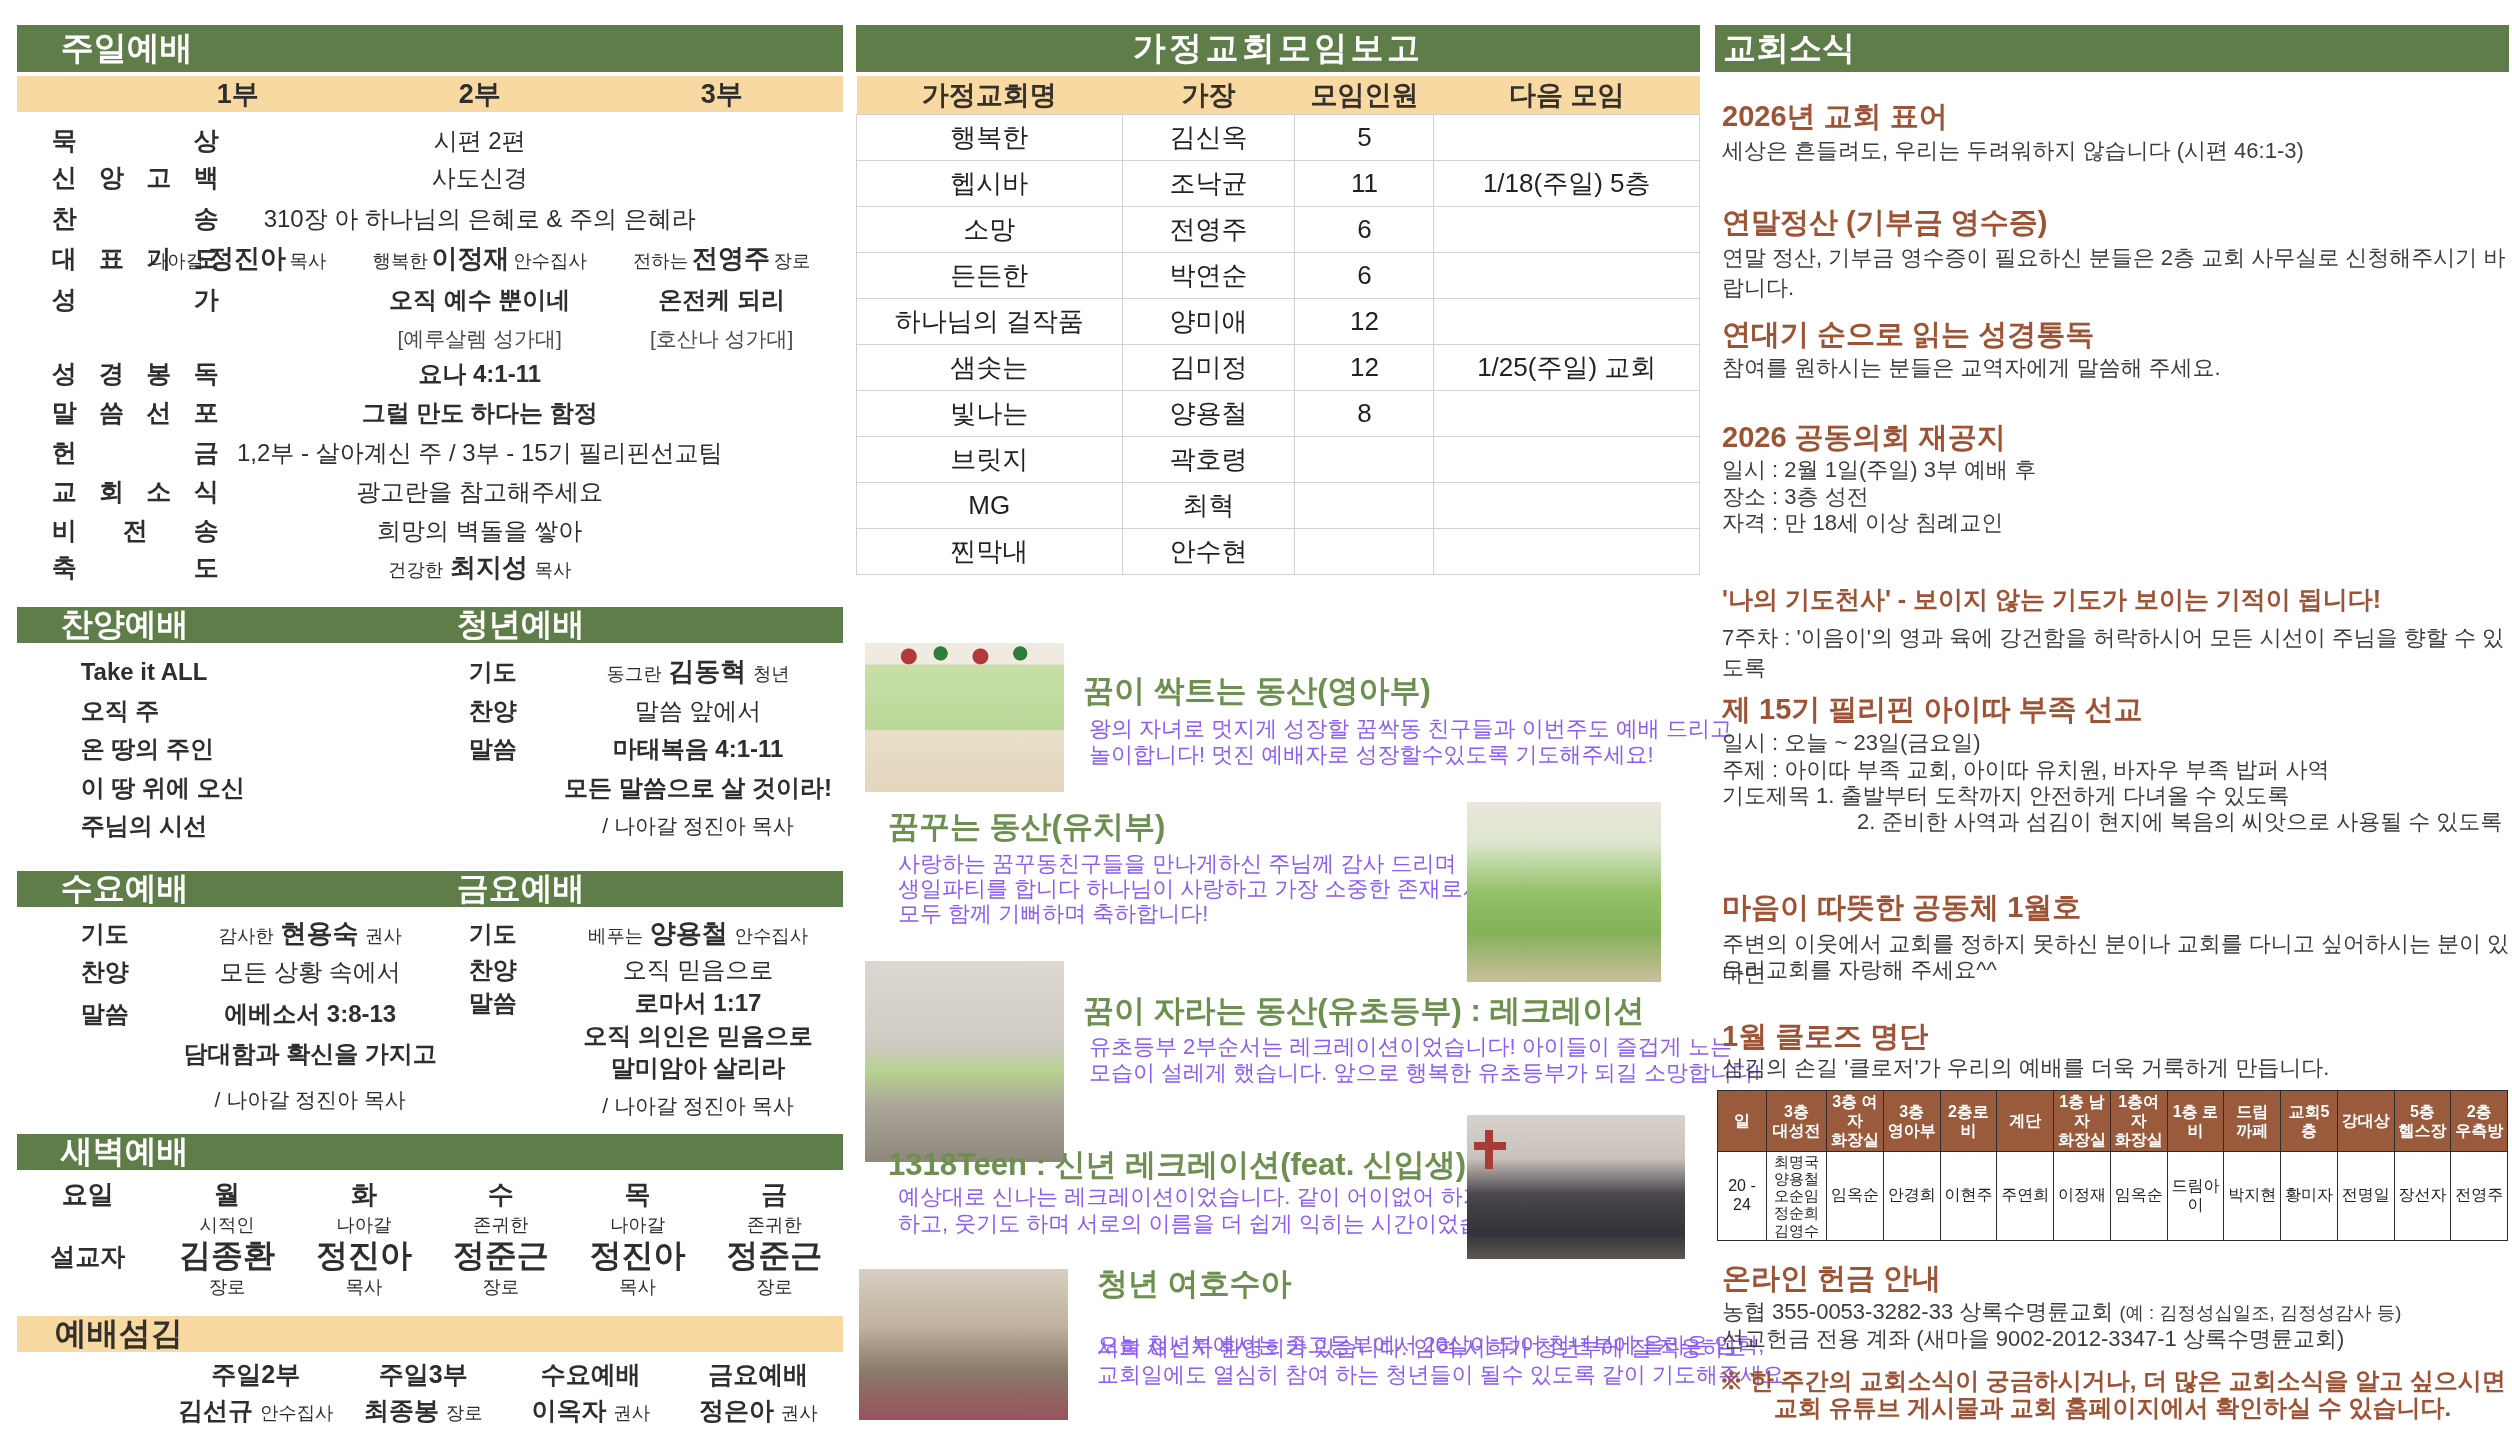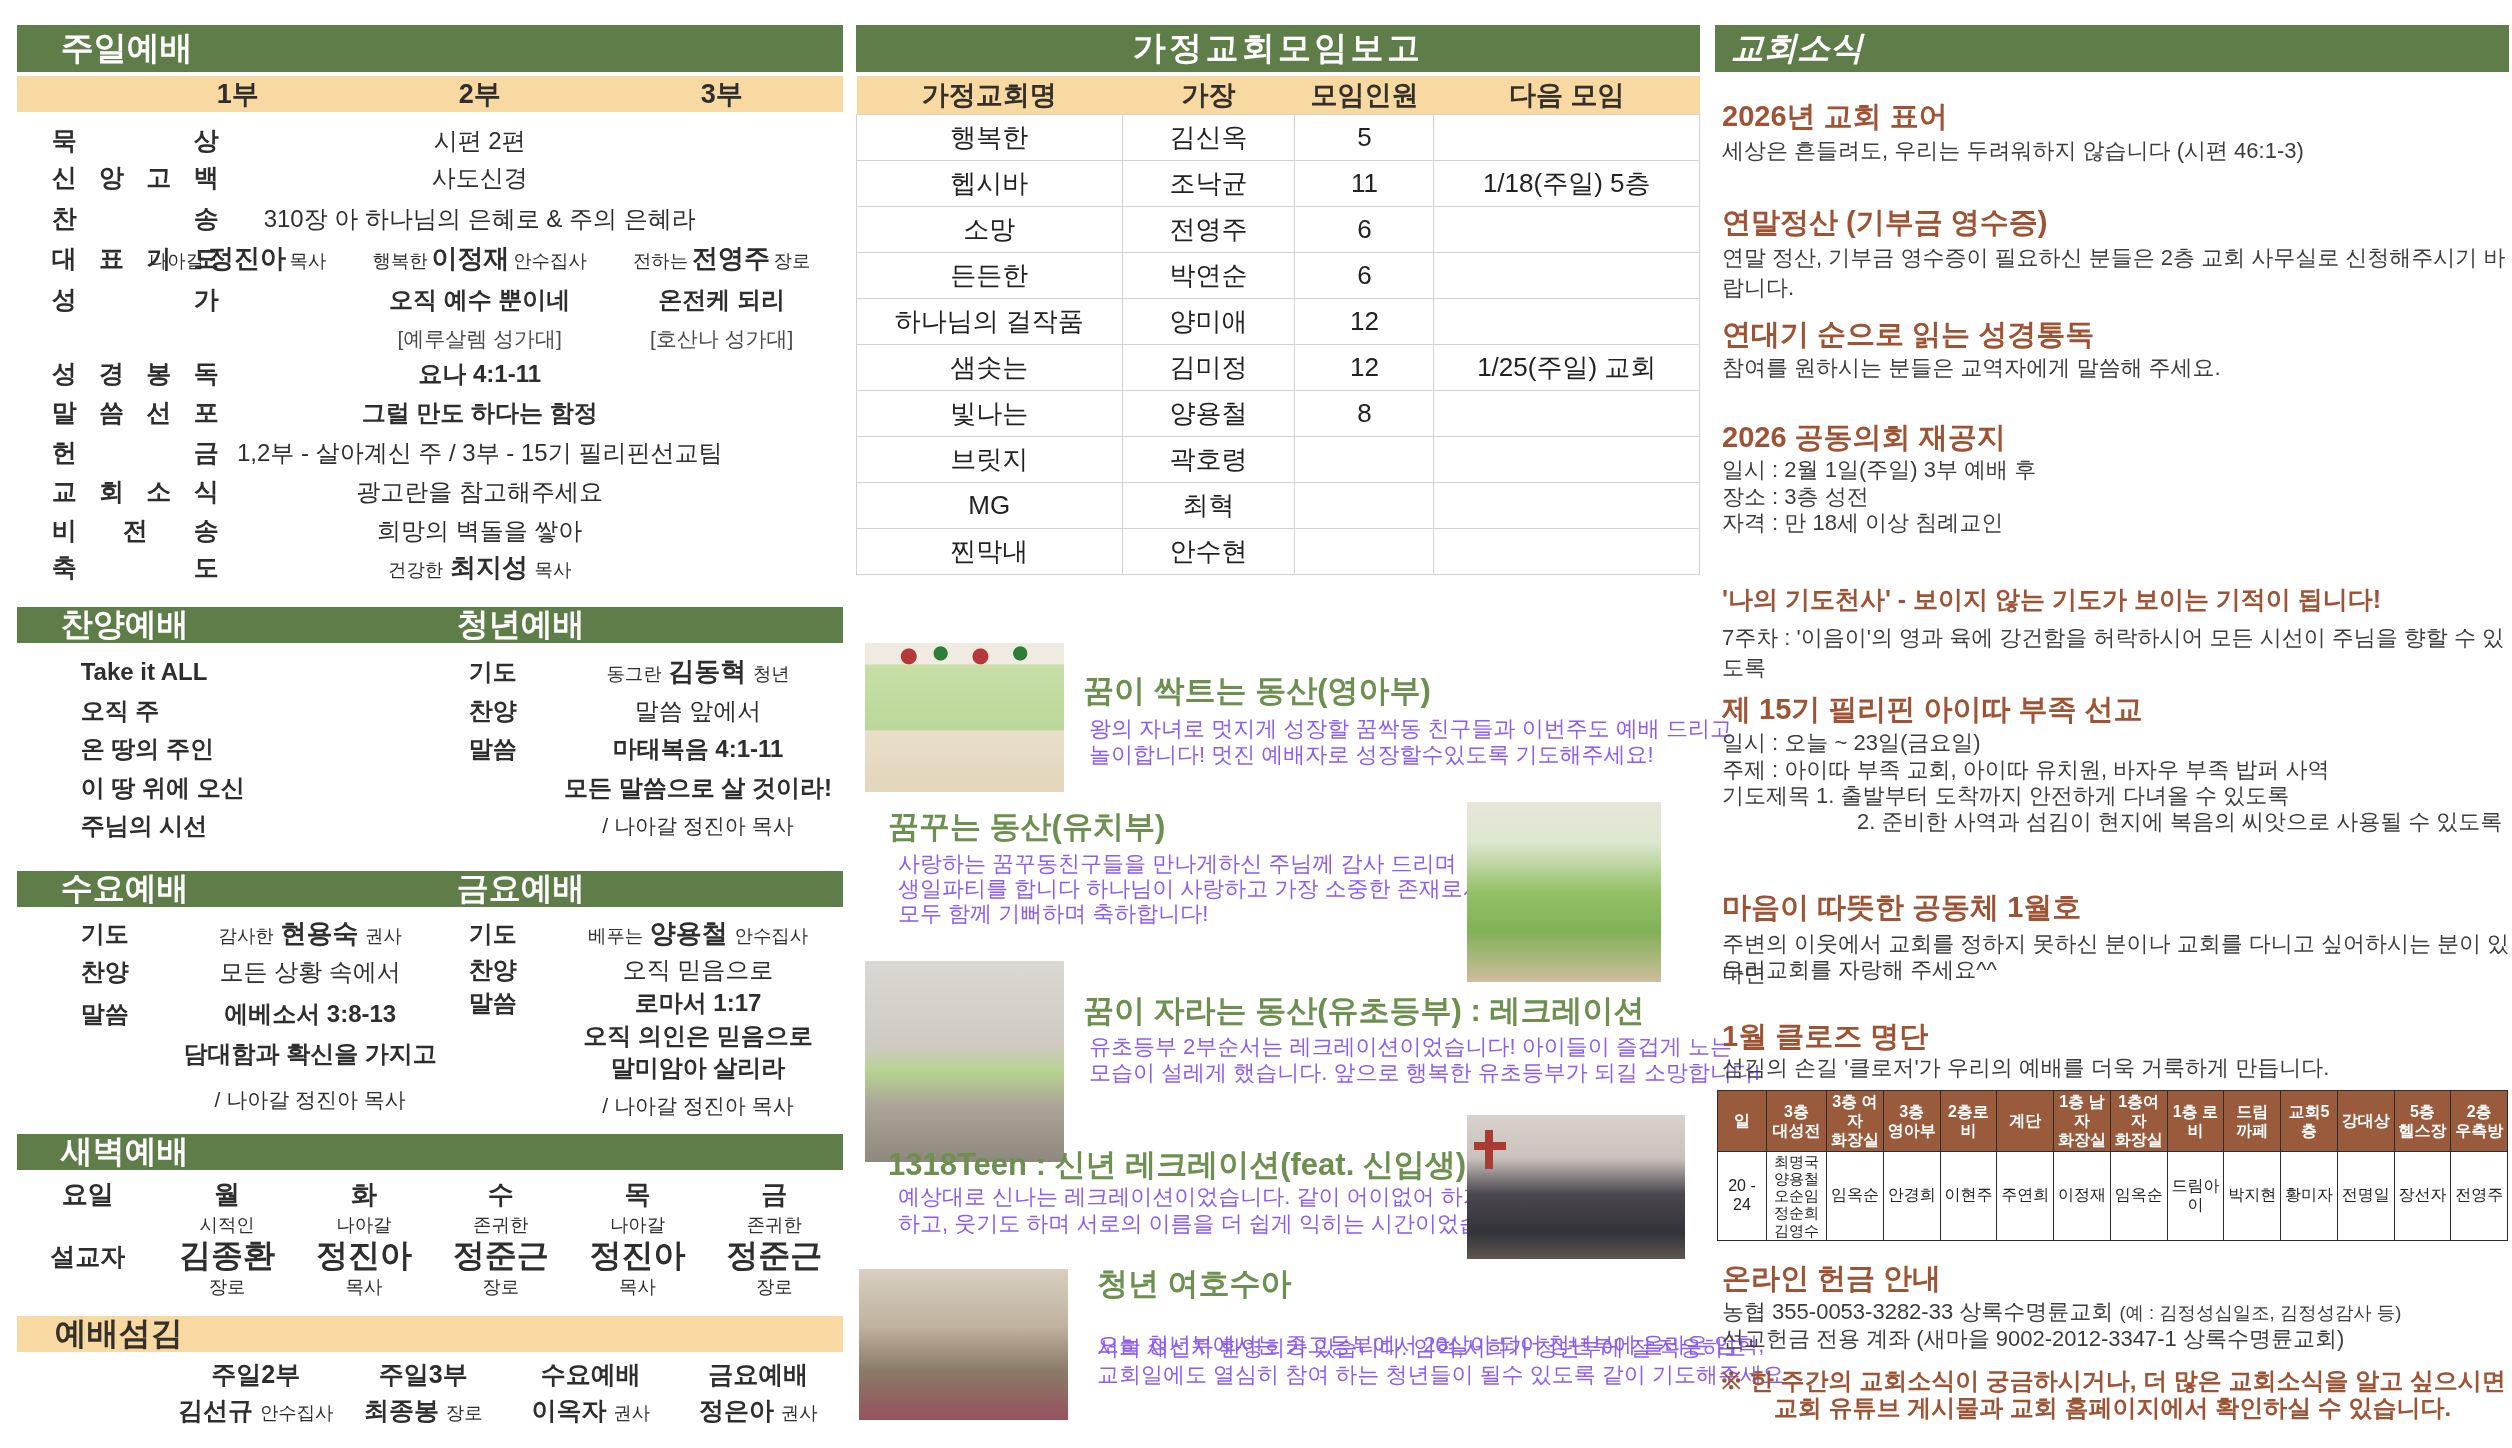--- a/index.html
+++ b/index.html
@@ -431,21 +431,21 @@
                 linear-gradient(180deg,#d8d2cc 0%,#c9c2bc 30%,#4a474d 55%,#33333a 82%,#5c5750 100%);"></div>
 
   <div class="photo" style="left:859px;top:1269px;width:209px;height:151px;
               background:linear-gradient(180deg,#d8cfc1 0%,#bfb29e 38%,#8a7a68 68%,#97525e 100%);"></div>
   <div class="green-h" style="left:1097px;top:1263px;">청년 여호수아</div>
   <div class="body-t" style="left:1097px;top:1306px;margin-top:24px;">오늘 청년부에서는 중고등부에서 20살이 되어 청년부에 올라온 임혁,</div>
   <div class="body-t" style="left:1097px;top:1333px;">서희 새신자 환영회가 있습니다. 임혁,서희가 청년부에 잘 적응하고</div>
   <div class="body-t" style="left:1097px;top:1360px;">교회일에도 열심히 참여 하는 청년들이 될수 있도록 같이 기도해주세요</div>
 
   <div class="bar bar-t" style="left:1715px;top:25px;width:794px;height:47px;">
-    <span style="padding-left:16px;font-style:italic;">교회소식</span>
+    <span style="padding-left:8px;">교회소식</span>
   </div>
 
   <div class="brown-h" style="left:1722px;top:97px;">2026년 교회 표어</div>
   <div class="rline" style="left:1722px;top:136px;">세상은 흔들려도, 우리는 두려워하지 않습니다 (시편 46:1-3)</div>
 
   <div class="brown-h" style="left:1722px;top:203px;">연말정산 (기부금 영수증)</div>
   <div class="rline" style="left:1722px;top:243px;">연말 정산, 기부금 영수증이 필요하신 분들은 2층 교회 사무실로 신청해주시기 바랍니다.</div>
 
   <div class="brown-h" style="left:1722px;top:315px;">연대기 순으로 읽는 성경통독</div>
   <div class="rline" style="left:1722px;top:353px;">참여를 원하시는 분들은 교역자에게 말씀해 주세요.</div>

